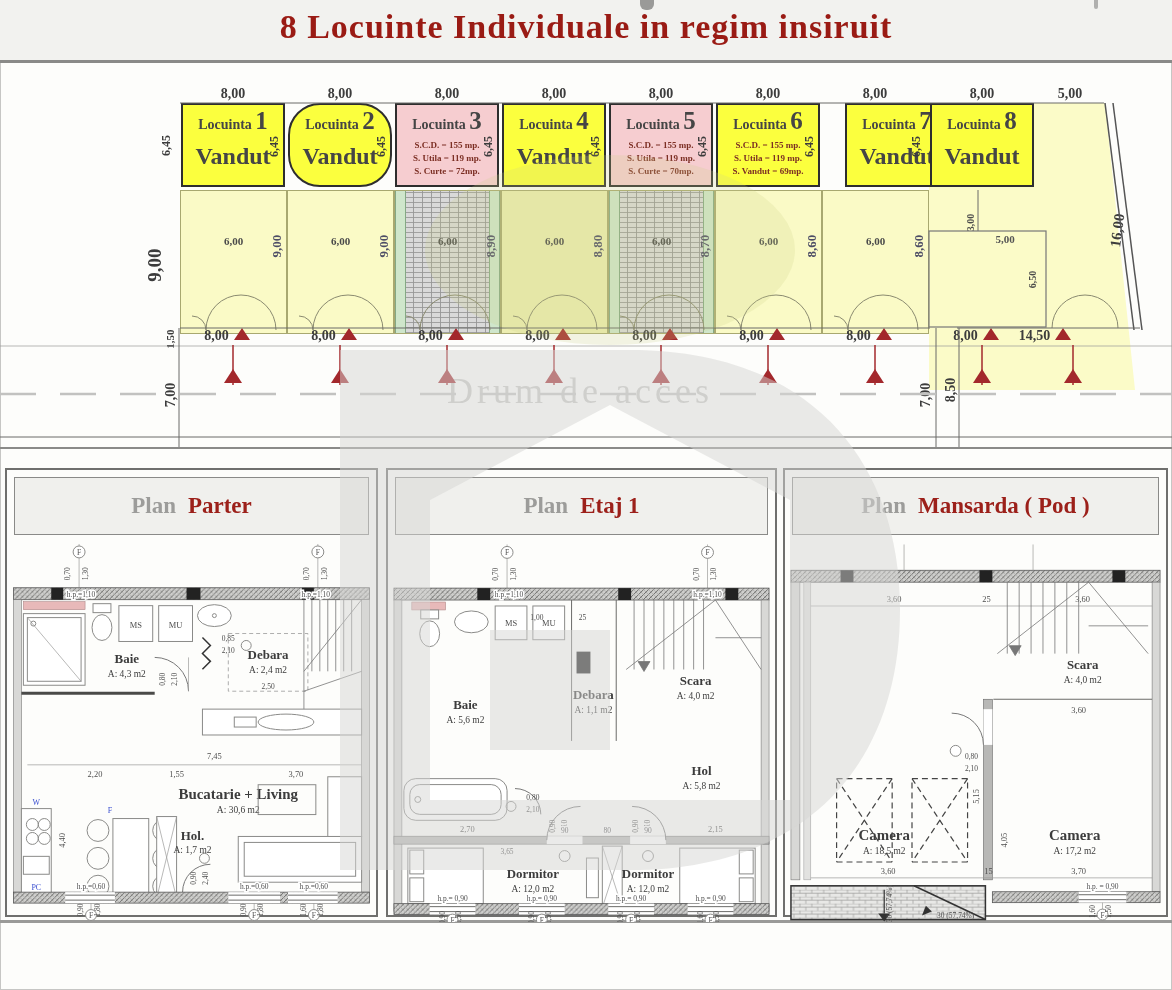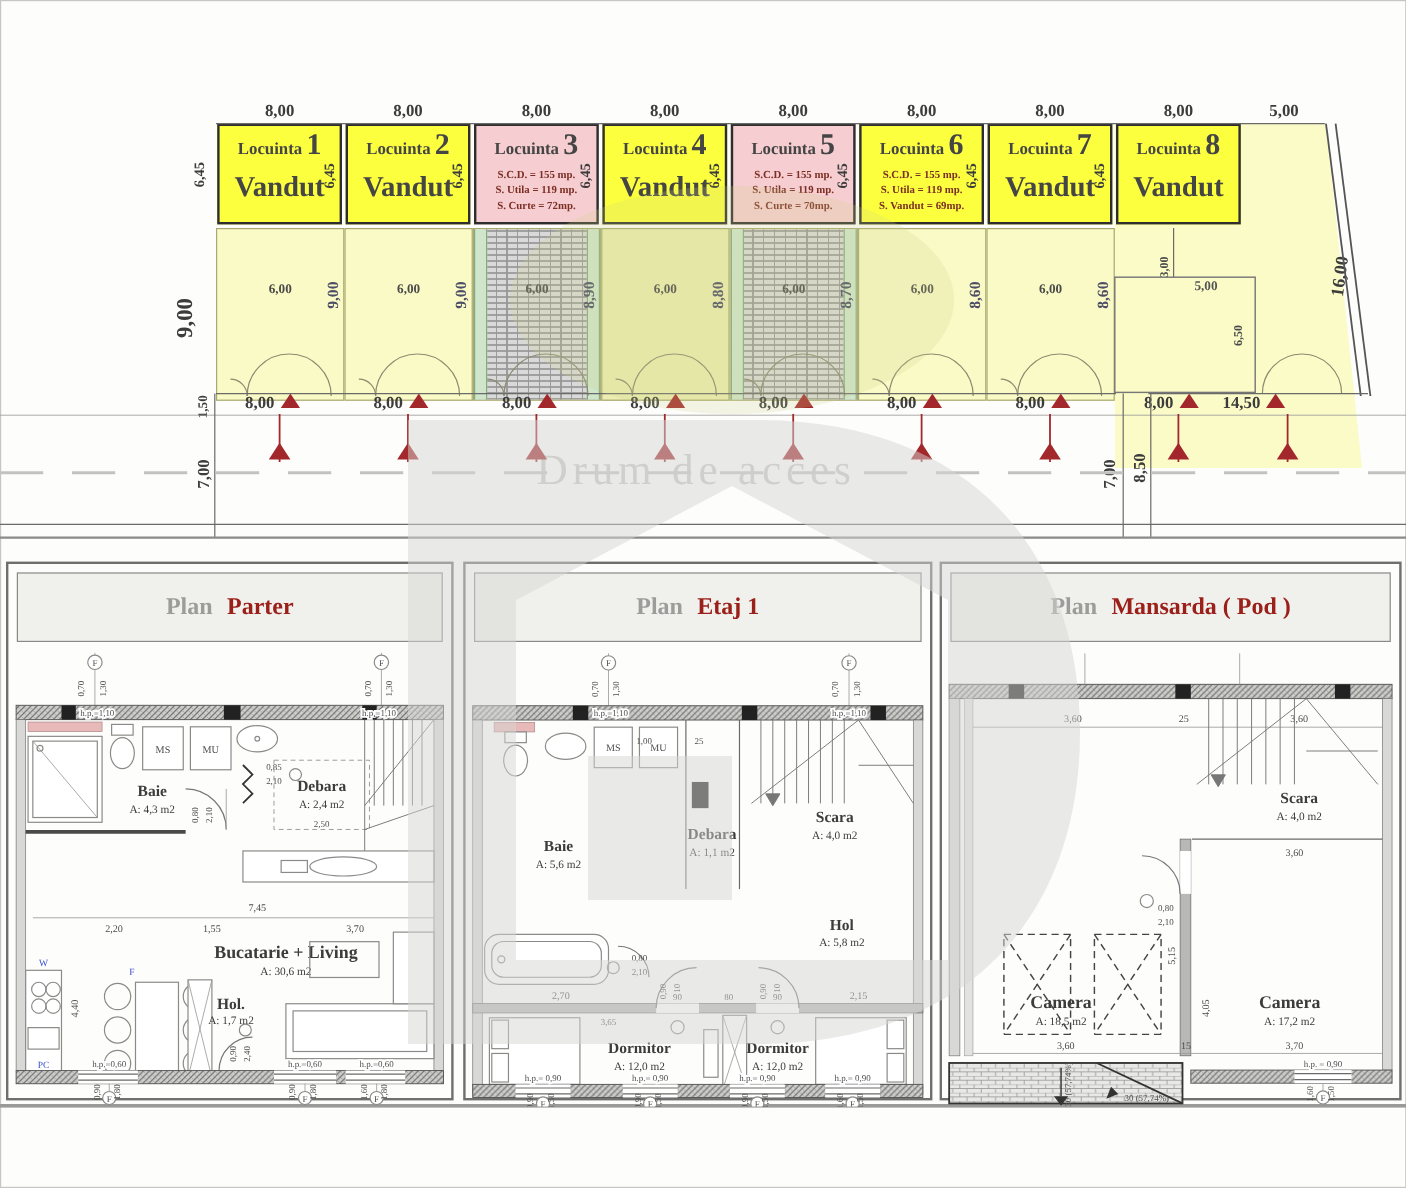--- a/index.html
+++ b/index.html
@@ -40,21 +40,21 @@
   .bot-dim{position:absolute;top:268px;font-size:14px;font-weight:bold;color:#3c3c3c;text-align:center;width:70px;}
   .tri{display:inline-block;width:0;height:0;border-left:8px solid transparent;border-right:8px solid transparent;
        border-bottom:12px solid #a3282c;margin-left:5px;}
   .road-label{position:absolute;left:230px;top:310px;width:700px;text-align:center;
               font-size:36px;font-weight:normal;color:#c8c8c5;letter-spacing:4px;}
   
   .wm{position:absolute;pointer-events:none;z-index:30;}
   
   .panel{position:absolute;top:468px;height:449px;border:2px solid #6f6f6d;background:#fdfdfb;box-sizing:border-box;z-index:10;}
   .panel-head{margin:7px;height:56px;background:#f0f0ed;border:1px solid #8a8a88;
-              display:flex;align-items:center;justify-content:center;font-size:20px;font-weight:bold;}
+              display:flex;align-items:center;justify-content:center;font-size:23px;font-weight:bold;}
   .panel-head .pfx{color:#9c9c9a;margin-right:12px;}
   .panel-head .pname{color:#9c201a;}
   svg{display:block;}
   svg text{font-family:"Liberation Serif", serif;fill:#3c3c3c;}
   .rn{font-size:13px;font-weight:bold;text-anchor:middle;}
   .rn-lg{font-size:15px;font-weight:bold;text-anchor:middle;}
   .ra{font-size:9.5px;text-anchor:middle;}
   .d8{font-size:8.5px;fill:#4e4e4e;text-anchor:middle;}
   .d7{font-size:7.5px;fill:#4e4e4e;text-anchor:middle;}
   .halo{paint-order:stroke;stroke:#ffffff;stroke-width:3px;}
@@ -66,20 +66,25 @@
   .furn2{fill:none;stroke:#8a8a88;stroke-width:1;}
   .bottom-line{position:absolute;left:0;top:920px;width:1172px;height:3px;background:#9a9a98;}
   .page-border{position:absolute;inset:0;border:1px solid #c6c6c4;pointer-events:none;}
 </style>
 </head>
 <body>
 
 <div class="page">
   <div class="page-border"></div>
 
+  <div class="title-bar">
+    <div class="title-crop"></div>
+    <div class="title-crop2"></div>
+    <div class="main-title">8 Locuinte Individuale in regim insiruit</div>
+  </div>
 
   <div class="site">
 
     <div class="dim" style="left:198px;top:26px;width:70px;">8,00</div>
     <div class="dim" style="left:305px;top:26px;width:70px;">8,00</div>
     <div class="dim" style="left:412px;top:26px;width:70px;">8,00</div>
     <div class="dim" style="left:519px;top:26px;width:70px;">8,00</div>
     <div class="dim" style="left:626px;top:26px;width:70px;">8,00</div>
     <div class="dim" style="left:733px;top:26px;width:70px;">8,00</div>
     <div class="dim" style="left:840px;top:26px;width:70px;">8,00</div>
@@ -157,21 +162,21 @@
         <span>6,50</span>
       </div>
     <div class="vbox" style="left:1108px;top:135px;width:20px;height:70px;font-size:15px;font-weight:bold;color:#3c3c3c;transform:rotate(8deg);">
         <span>16,00</span>
       </div>
 
     <div class="lot lot-yellow" style="left:181px;">
       <div class="lot-title"><span>Locuinta</span> <span class="num">1</span></div>
       <div class="lot-status">Vandut</div>
     </div>
-    <div class="lot lot-yellow" style="left:288px;">
+    <div class="lot lot-yellow" style="left:288px;border-radius:32px;">
       <div class="lot-title"><span>Locuinta</span> <span class="num">2</span></div>
       <div class="lot-status">Vandut</div>
     </div>
     <div class="lot lot-pink" style="left:395px;">
       <div class="lot-title"><span>Locuinta</span> <span class="num">3</span></div>
       <div class="lot-details">
         <div>S.C.D. = 155 mp.</div>
           <div>S. Utila = 119 mp.</div>
           <div>S. Curte = 72mp.</div>
       </div>
@@ -189,21 +194,21 @@
       </div>
     </div>
     <div class="lot lot-yellow" style="left:716px;">
       <div class="lot-title"><span>Locuinta</span> <span class="num">6</span></div>
       <div class="lot-details">
         <div>S.C.D. = 155 mp.</div>
           <div>S. Utila = 119 mp.</div>
           <div>S. Vandut = 69mp.</div>
       </div>
     </div>
-    <div class="lot lot-yellow" style="left:823px;">
+    <div class="lot lot-yellow" style="left:845px;">
       <div class="lot-title"><span>Locuinta</span> <span class="num">7</span></div>
       <div class="lot-status">Vandut</div>
     </div>
     <div class="lot lot-yellow" style="left:930px;">
       <div class="lot-title"><span>Locuinta</span> <span class="num">8</span></div>
       <div class="lot-status">Vandut</div>
     </div>
 
     <div class="vbox lot-side" style="left:266px;">
         <span>6,45</span>

